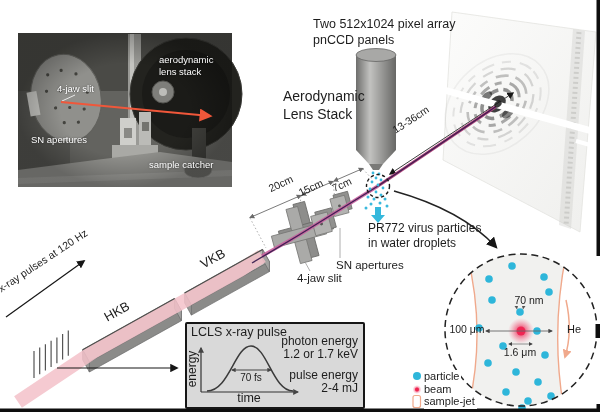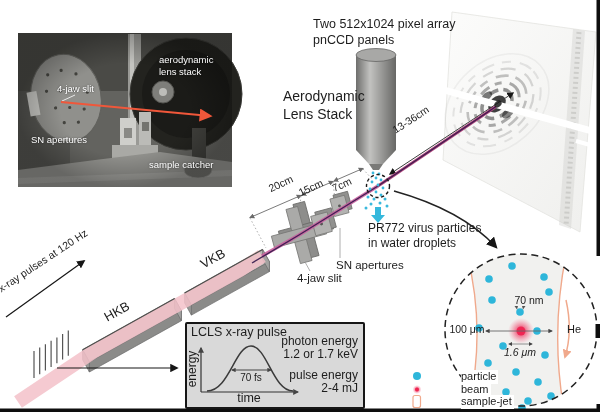--- a/index.html
+++ b/index.html
@@ -12,21 +12,21 @@
   .pin{position:absolute;white-space:pre;line-height:1.1;color:#1d1d1d;
        transform:translate(-50%,-50%) rotate(var(--r,0deg));}
   .white{color:#fff;text-shadow:0 0 2px rgba(0,0,0,.55);}
   .title{font-size:19px;font-weight:700;letter-spacing:.2px;}
   .lcls-box{
     position:absolute;left:185px;top:322px;width:180px;height:87px;
     box-sizing:border-box;border:2px solid #161616;background:#d9d9d9;border-radius:2px;
   }
   .lcls-box svg{position:absolute;left:0;top:0;}
   .labr{position:absolute;text-align:right;white-space:pre;color:#1d1d1d;}
-  .legend-lab{background:#fff;padding:0 2px 0 0;margin-left:37px;}
+  .legend-lab{background:#fff;padding:0 2px 0 0;}
 </style>
 </head>
 <body>
 
 <div class="stage">
 
 <svg class="art" width="600" height="412" viewBox="0 0 600 412">
   <defs>
     <marker id="mB" viewBox="0 0 10 10" refX="8" refY="5" markerWidth="7" markerHeight="7" orient="auto-start-reverse">
           <path d="M0,0L10,5L0,10z" fill="#161616"></path>
@@ -308,21 +308,21 @@
 in water droplets</div>
 
   <div class="lab white" style="left:57px;top:83px;font-size:9.5px;">4-jaw slit</div>
   <div class="lab white" style="left:159px;top:54px;font-size:9.5px;">aerodynamic
 lens stack</div>
   <div class="lab white" style="left:31px;top:134px;font-size:9.5px;">SN apertures</div>
   <div class="lab white" style="left:149px;top:159px;font-size:9.5px;">sample catcher</div>
 
   <div class="pin" style="left:509px;top:301px;font-size:10.5px;margin-left:20px;">70 nm</div>
   <div class="pin" style="left:467px;top:330px;font-size:10.5px;">100 μm</div>
-  <div class="pin" style="left:520px;top:353px;font-size:10.5px;font-style:italic;">1.6 μm</div>
+  <div class="pin" style="left:520px;top:353px;font-size:10.5px;">1.6 μm</div>
   <div class="pin" style="left:574px;top:329px;font-size:11px;">He</div>
   <div class="lab legend-lab" style="left:424px;top:370px;font-size:11px;">particle</div>
   <div class="lab legend-lab" style="left:424px;top:383px;font-size:11px;">beam</div>
   <div class="lab legend-lab" style="left:424px;top:395px;font-size:11px;">sample-jet</div>
 
   <div class="lcls-box">
     <svg width="176" height="83" viewBox="0 0 176 83">
       <line x1="14" y1="68" x2="14" y2="24" stroke="#333" stroke-width="1.2" marker-end="url(#mD)"></line>
       <line x1="14" y1="68" x2="111" y2="68" stroke="#333" stroke-width="1.2" marker-end="url(#mD)"></line>
       <path d="M20,67 C42,67 48,22 64,22 C80,22 86,67 106,67" fill="none" stroke="#3a3a3a" stroke-width="1.5"></path>

